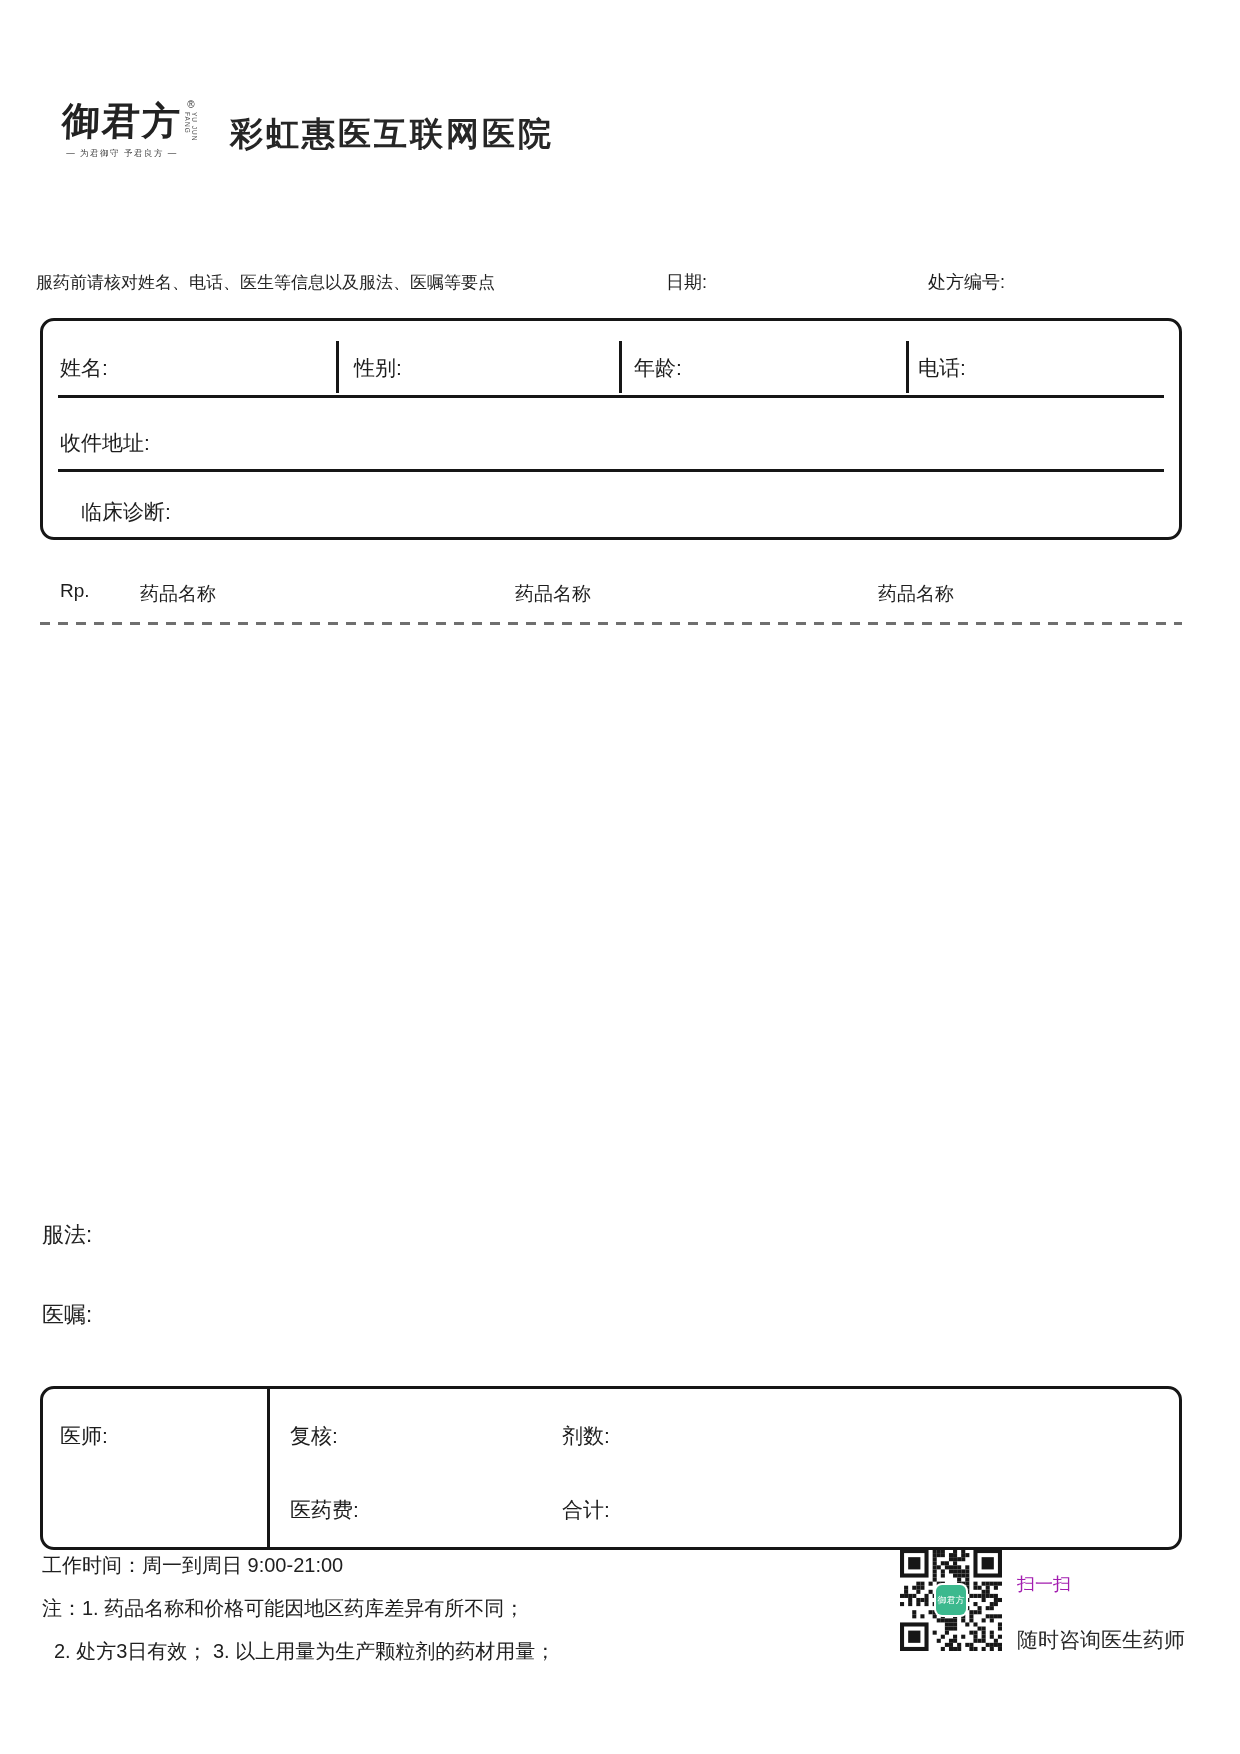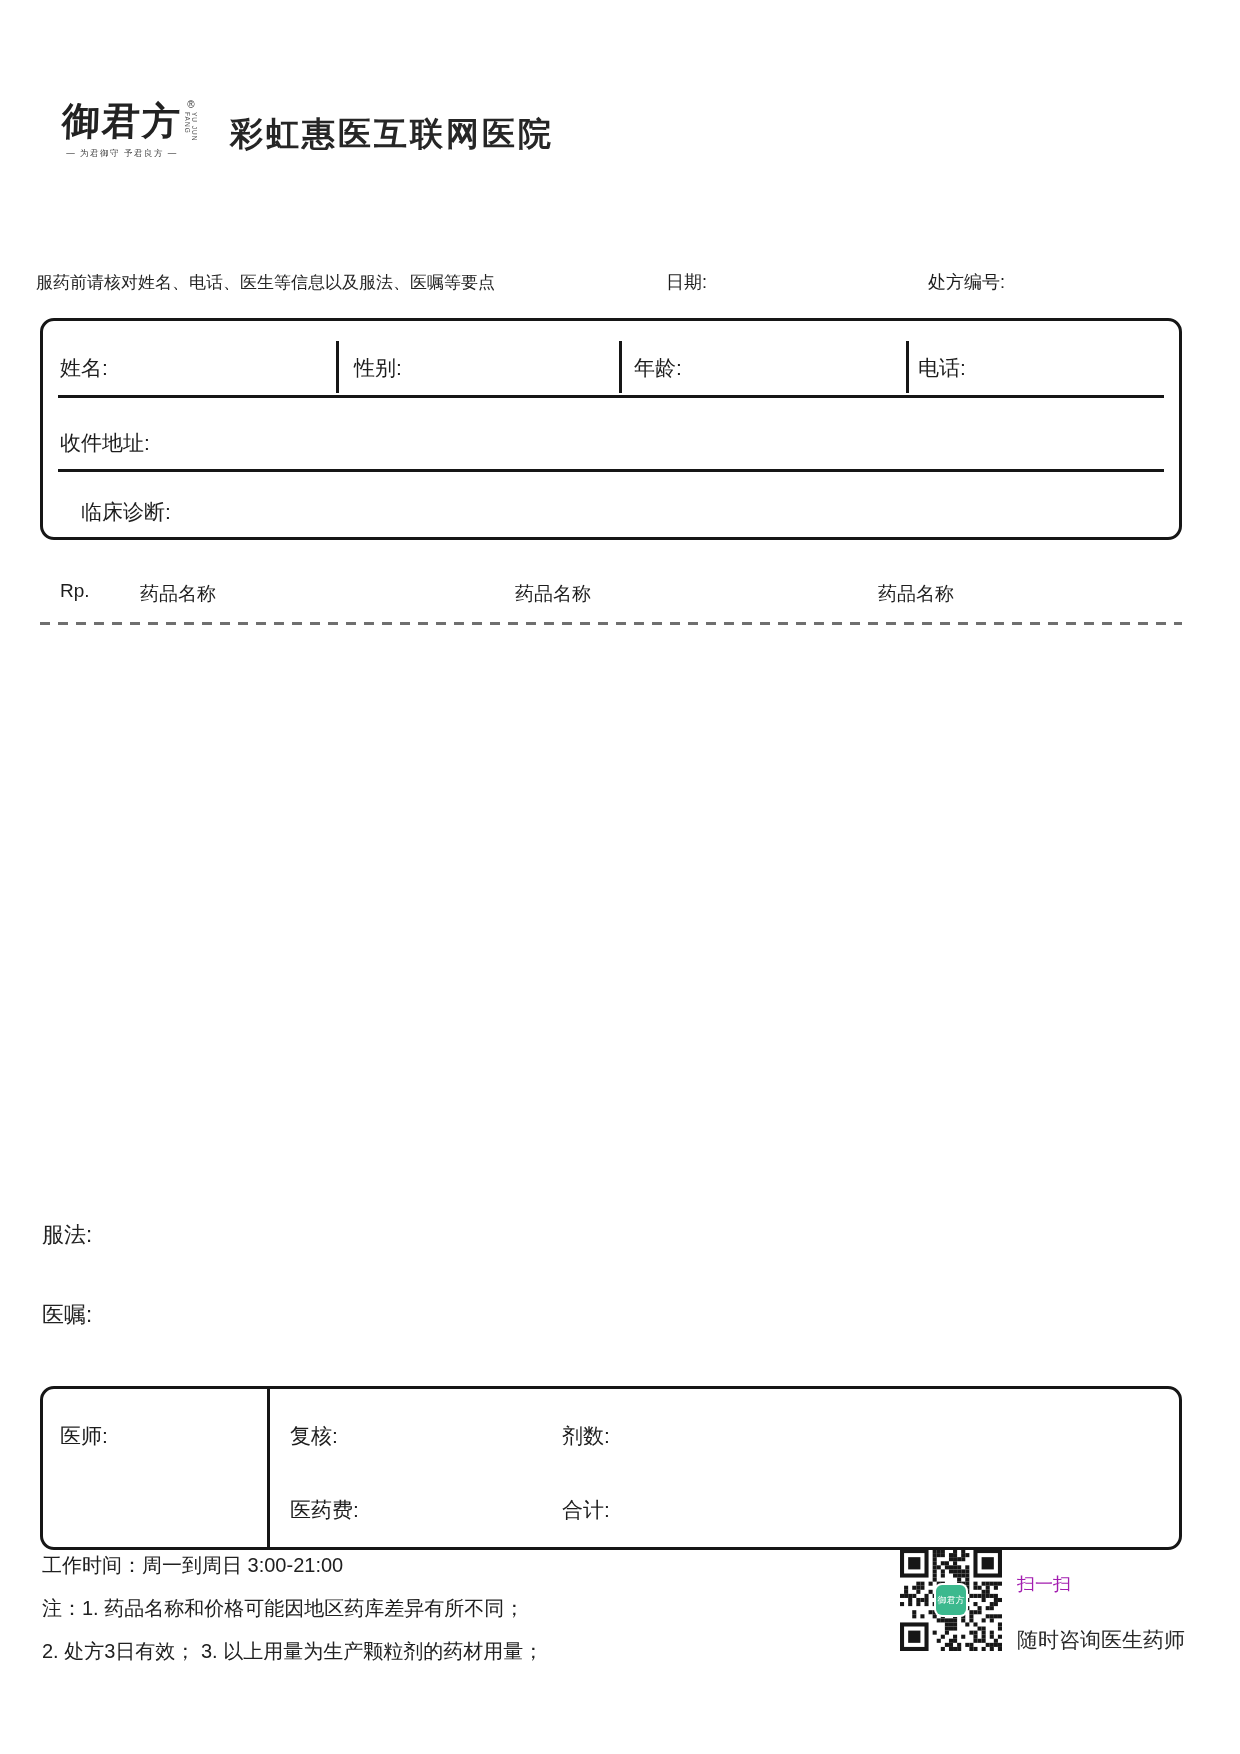--- a/index.html
+++ b/index.html
@@ -120,23 +120,23 @@
 
   <div class="abs sign-box">
     <div class="sb-vsep"></div>
     <span class="sb-label" style="left:17px;top:33px;">医师:</span>
     <span class="sb-label" style="left:247px;top:33px;">复核:</span>
     <span class="sb-label" style="left:519px;top:33px;">剂数:</span>
     <span class="sb-label" style="left:247px;top:107px;">医药费:</span>
     <span class="sb-label" style="left:519px;top:107px;">合计:</span>
   </div>
 
-  <div class="foot-line" style="top:1552px;">工作时间：周一到周日 3:00-21:00</div>
+  <div class="foot-line" style="top:1552px;">工作时间：周一到周日 9:00-21:00</div>
   <div class="foot-line" style="top:1595px;">注：1. 药品名称和价格可能因地区药库差异有所不同；</div>
-  <div class="foot-line" style="top:1638px;">2. 处方3日有效； 3. 以上用量为生产颗粒剂的药材用量；</div>
+  <div class="foot-line" style="top:1638px;margin-left:12px;">2. 处方3日有效； 3. 以上用量为生产颗粒剂的药材用量；</div>
 
   <div class="abs qr-box">
     <div id="qr-svg-holder" style="width:100%;height:100%;"><svg viewBox="0 0 100 100" width="100%" height="100%" fill="#161616">
           <rect x="32" y="0" width="4" height="4"></rect>
           <rect x="36" y="0" width="4" height="4"></rect>
           <rect x="40" y="0" width="4" height="4"></rect>
           <rect x="52" y="0" width="4" height="4"></rect>
           <rect x="60" y="0" width="4" height="4"></rect>
           <rect x="32" y="4" width="4" height="4"></rect>
           <rect x="36" y="4" width="4" height="4"></rect>

